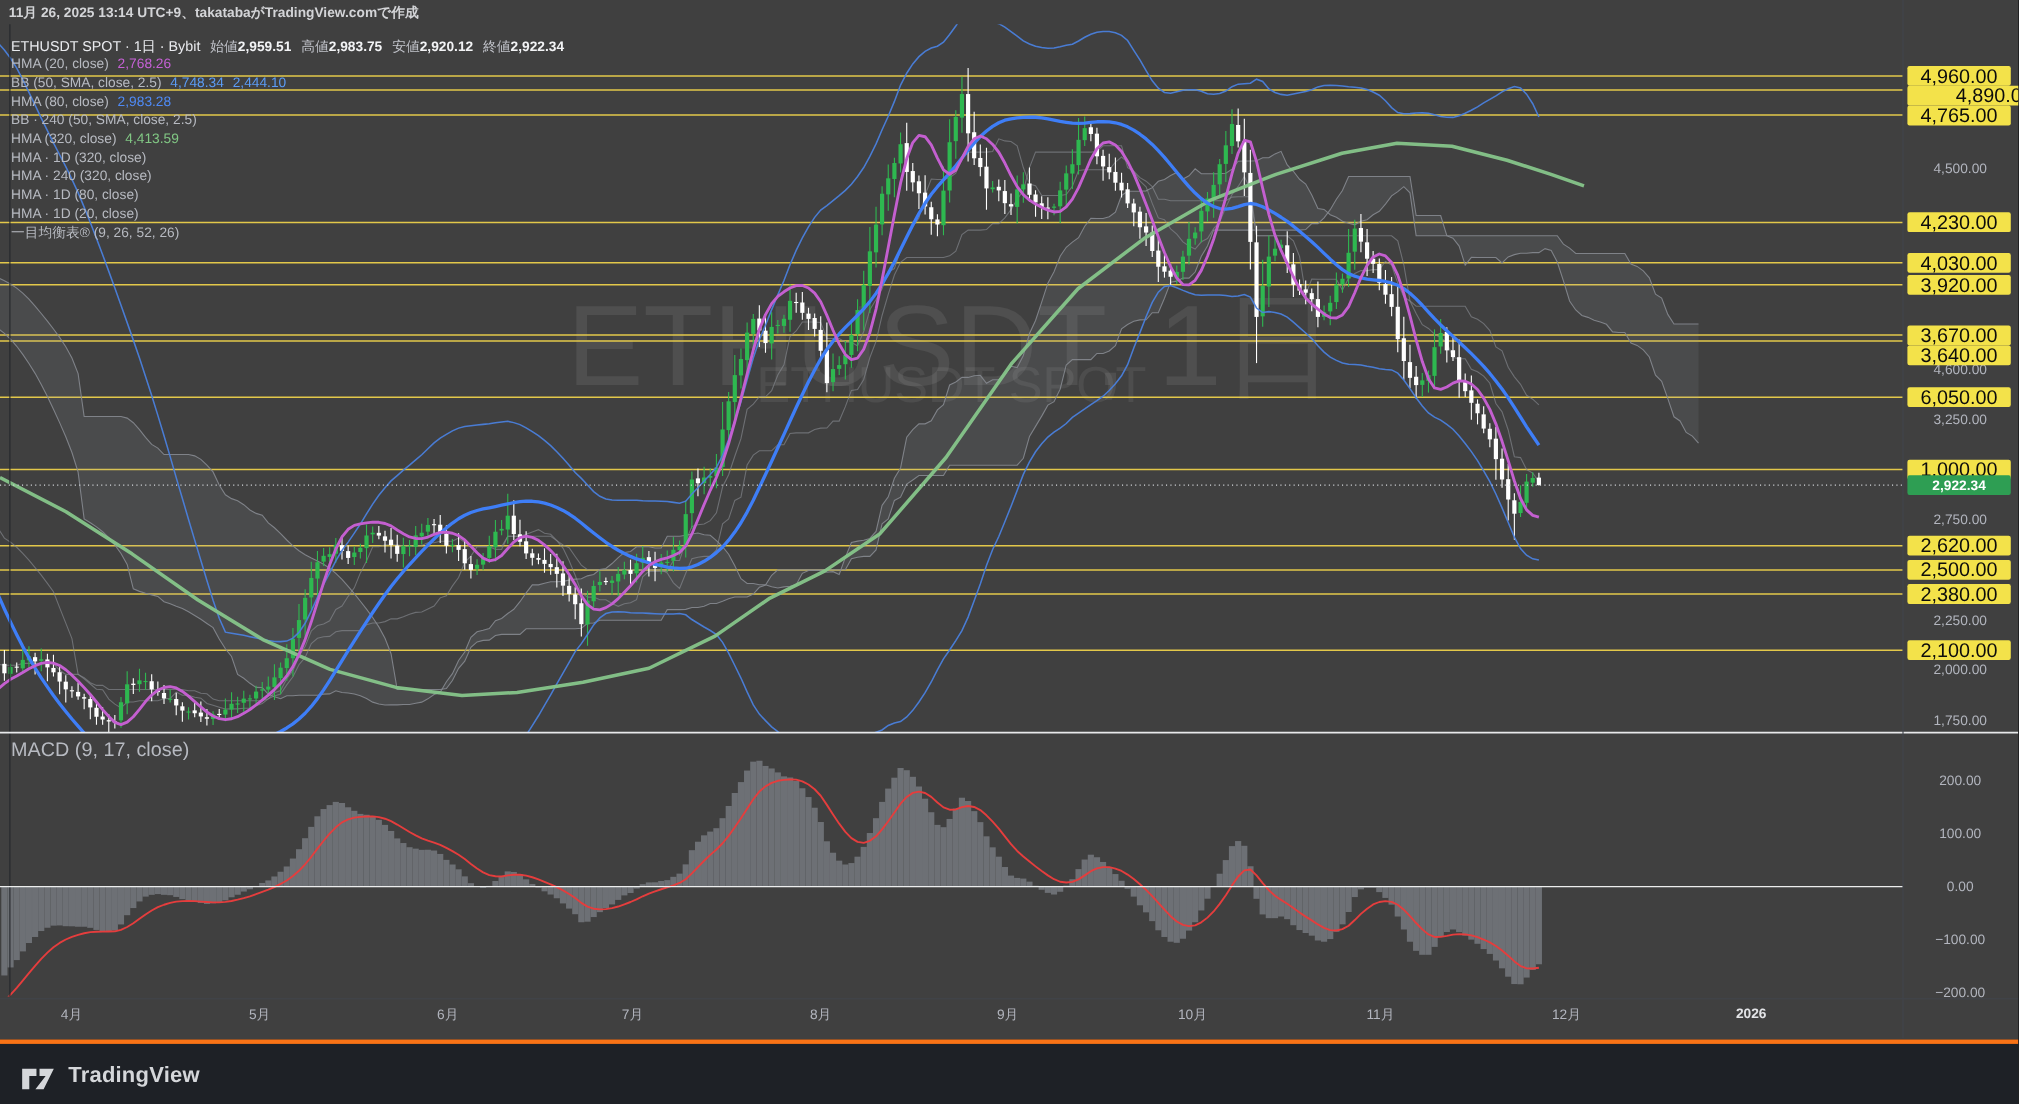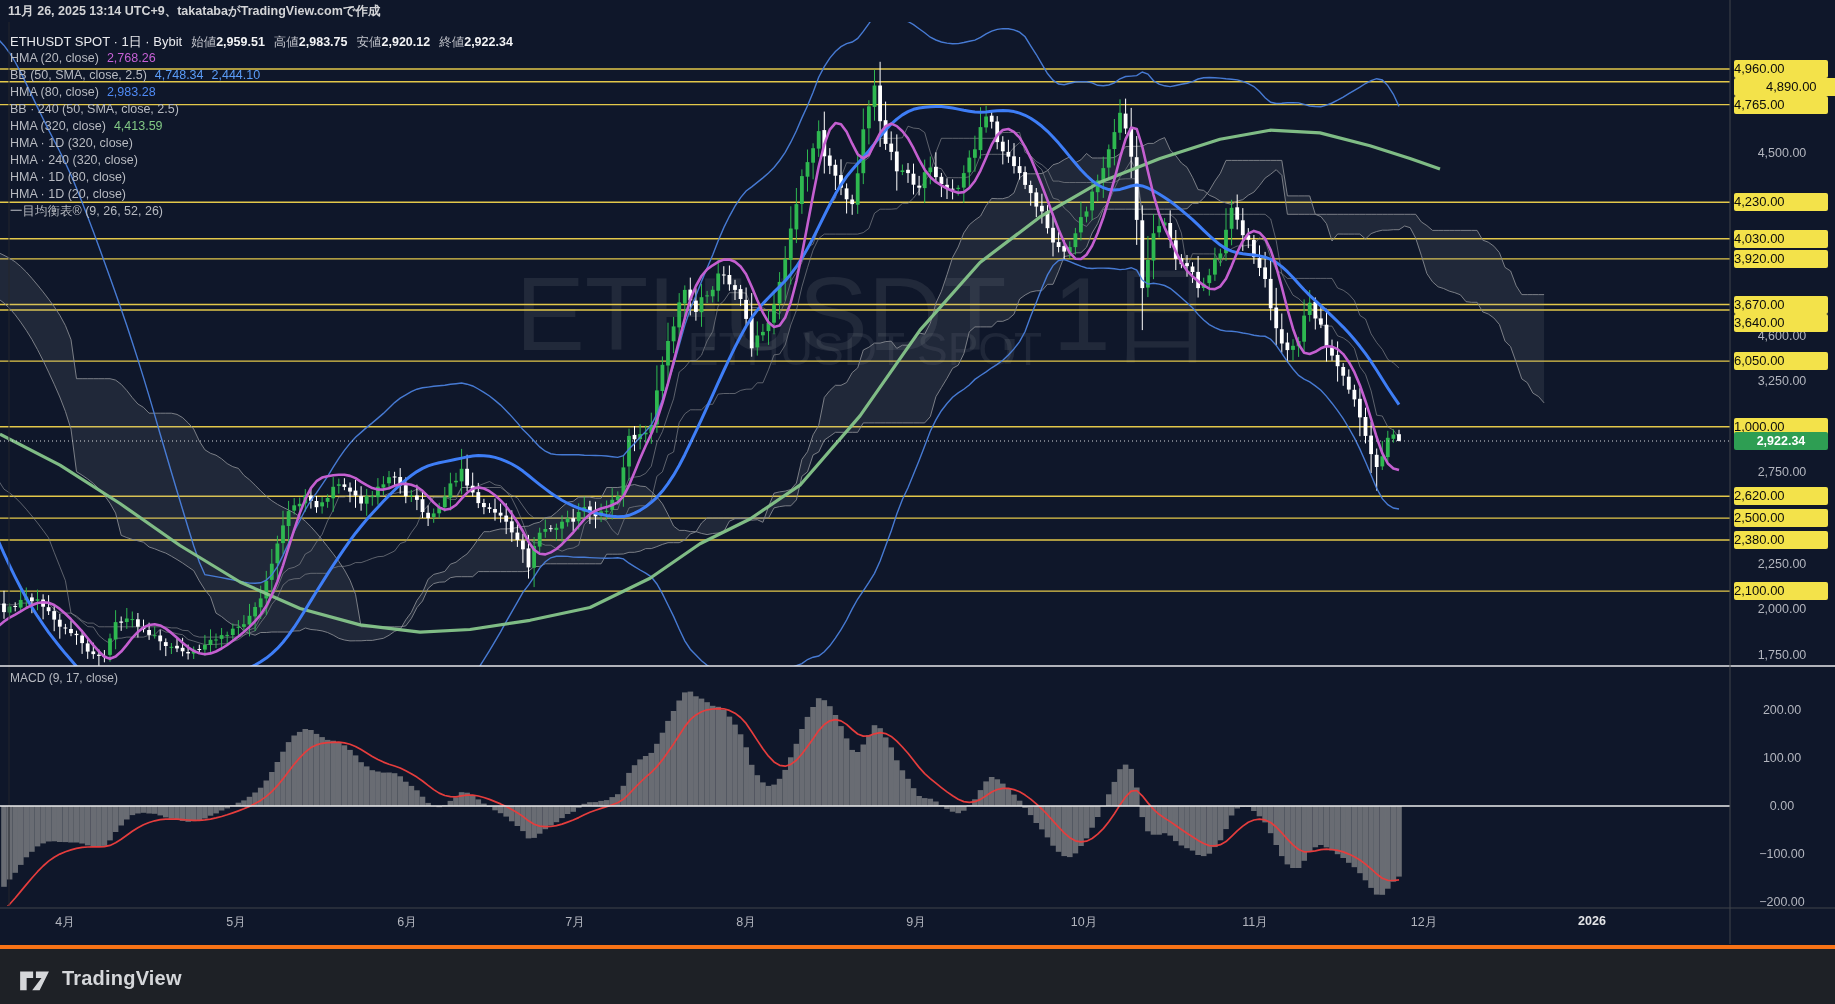--- a/index.html
+++ b/index.html
@@ -1,34 +1,34 @@
 <!DOCTYPE html>
 <html><head>
 <meta charset="utf-8">
 <style>
   html,body{margin:0;padding:0;background:#0b0c0e;}
   #app{position:relative;width:1835px;height:1004px;overflow:hidden;
-       font-family:"Liberation Sans",sans-serif;background:#0f172a;color:#b7bac1;}
+       font-family:"Liberation Sans",sans-serif;background:#404040;color:#b7bac1;}
   #attribution{position:absolute;left:8px;top:3px;font-size:12.5px;font-weight:600;color:#d3d4d7;z-index:30;}
   #plot-svg{position:absolute;left:0;top:0;z-index:5;}
   #watermark{position:absolute;left:0;top:0;width:1730px;z-index:4;pointer-events:none;}
   #wm1{position:absolute;left:865px;top:246px;transform:translateX(-50%);
        font-size:104px;font-weight:500;color:rgba(255,255,255,0.08);white-space:nowrap;}
   #wm2{position:absolute;left:865px;top:322px;transform:translateX(-50%);
        font-size:46px;font-weight:500;color:rgba(255,255,255,0.07);white-space:nowrap;}
   #legend{position:absolute;left:10px;top:33px;z-index:25;}
   .lrow{height:17px;line-height:17px;font-size:12.5px;color:#b7bac1;white-space:nowrap;}
   .lrow .title{color:#e9eaee;font-weight:500;font-size:13px;cursor:pointer;}
   .lrow .olabel{color:#c2c4cb;margin-left:9px;}
   .lrow .oval{color:#f2f3f5;font-weight:700;}
   .lrow .ival{margin-left:8px;font-weight:500;}
-  #macd-label{position:absolute;left:10px;top:671px;font-size:12px;color:#b7bac1;z-index:25;}
+  #macd-label{position:absolute;left:10px;top:671px;font-size:18px;color:#b7bac1;z-index:25;}
   .tick{position:absolute;left:1736px;width:92px;text-align:center;font-size:12.5px;color:#b2b5be;
         height:18px;line-height:18px;z-index:20;}
-  .pricebox{position:absolute;left:1734px;width:94px;font-size:13px;font-weight:500;
+  .pricebox{position:absolute;left:1734px;width:94px;text-align:center;font-size:18px;font-weight:500;
         color:#0c0c0c;background:#f3e24a;height:18px;line-height:18px;border-radius:2px;z-index:21;}
   .lastbox{position:absolute;left:1734px;width:94px;text-align:center;font-size:12.5px;font-weight:700;
         color:#fff;background:#2e9e53;height:18px;line-height:18px;border-radius:2px;z-index:22;}
   .tlabel{position:absolute;top:914px;transform:translateX(-50%);font-size:12.5px;color:#b2b5be;z-index:20;}
   .tlabel.bold{color:#e3e4e7;font-weight:700;}
   #footer{position:absolute;left:0;top:945px;width:1835px;height:59px;background:#1e2126;
           border-top:4px solid #f97316;z-index:40;display:flex;align-items:center;}
   #footer .brand{font-size:20px;font-weight:700;color:#d5d7da;margin-left:10px;letter-spacing:.2px;}
   #logo{margin-left:18px;}
 </style>

